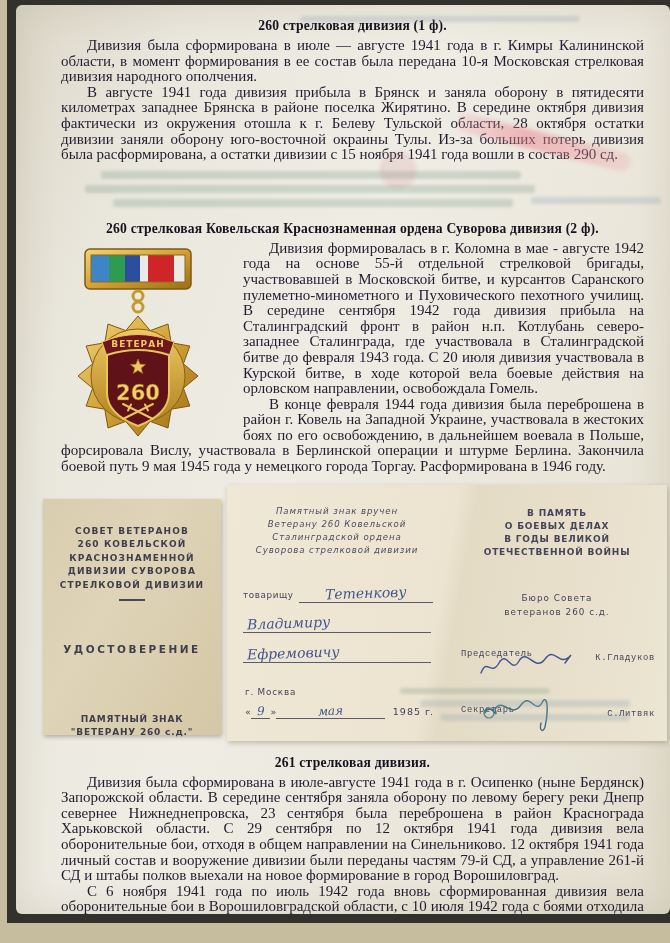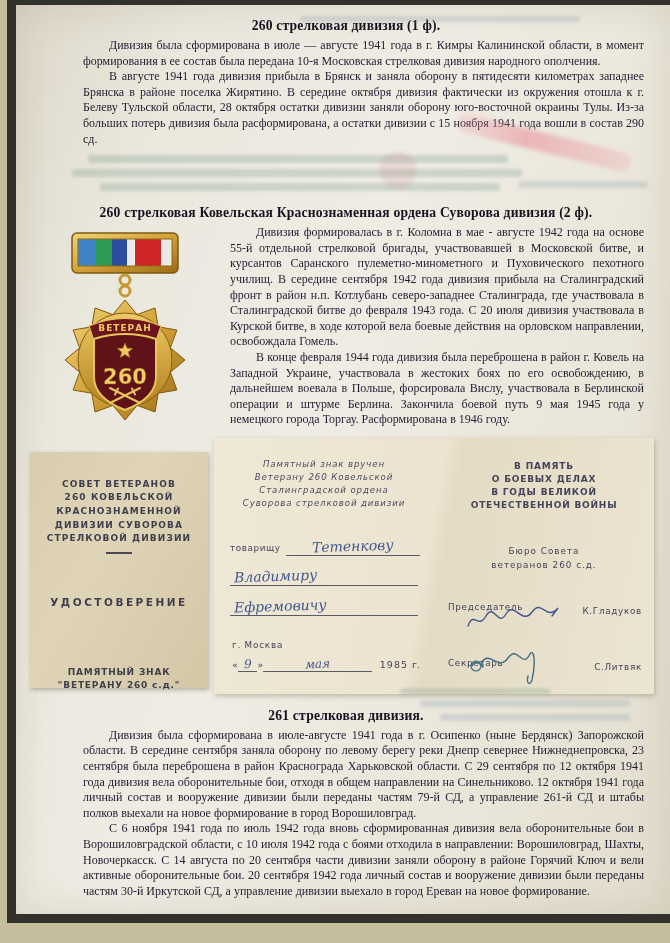--- a/index.html
+++ b/index.html
@@ -9,31 +9,32 @@
     background:#c6bc9e;
     position:relative; overflow:hidden;
   }
   .mat {
     position:absolute; left:7px; top:0; right:0; bottom:20px;
     background:#33312c;
   }
   .paper {
     position:absolute; left:16px; top:5px; right:0; bottom:29px;
     background:linear-gradient(110deg,#ddd8c9 0%, #eae7dd 18%, #efece4 45%, #e9e5d8 78%, #e2ddcd 100%);
-    padding:13px 26px 0 32px;
+    padding:13px 26px 0 45px;
     overflow:hidden;
     box-shadow:inset 0 0 40px rgba(120,110,80,.18);
+    border-radius:6px;
   }
   .title {
     text-align:center; font-weight:bold; font-size:13.6px; color:#15131f;
     letter-spacing:.2px; margin-bottom:4px;
   }
   p.body {
-    font-size:12px; line-height:15.6px; color:#201d30;
-    text-align:justify; text-indent:26px;margin-left:35px;
+    font-size:15px; line-height:15.6px; color:#201d30;
+    text-align:justify; text-indent:26px;
   }
   
   .bleed { position:absolute; filter:blur(1.6px); border-radius:3px; pointer-events:none; }
   .bleed.g { background:rgba(125,160,140,.30); }
   .bleed.b { background:rgba(140,160,175,.28); }
   .stamp-streak {
     position:absolute; left:455px; top:133px; width:178px; height:19px;
     background:linear-gradient(90deg, rgba(238,150,158,.18), rgba(234,130,142,.5) 40%, rgba(238,150,158,.22));
     transform:rotate(14deg); filter:blur(2px); border-radius:8px; pointer-events:none;
   }
@@ -91,21 +92,21 @@
   .date-underline { border-bottom:1px solid #5b5a68; padding:0 6px; }
   .date-underline.month { flex:1; text-align:center; }
   .year-txt { margin-left:8px; letter-spacing:1px; }
 
   .cert-right { text-align:center; padding-top:22px; }
   .bureau { margin-top:32px; }
   .bureau-line { font-size:8.8px; letter-spacing:1px; line-height:14px; }
   .sig-row { position:absolute; left:14px; right:12px; display:flex; justify-content:space-between; align-items:flex-start; }
   .sig-row.chair { bottom:78px; }
   .sig-row.secr { bottom:22px; }
-  .sig-label, .sig-name { font-size:8.8px; letter-spacing:.7px; }
+  .sig-label, .sig-name { font-size:8.8px; letter-spacing:.7px;font-family:Liberation Mono, monospace; }
   .sig-name { margin-top:4px; }
   .sig-svg { position:absolute; pointer-events:none; }
 
   
   .veteran-arc { font-family:"DejaVu Sans", sans-serif; font-weight:bold; }
 </style>
 </head>
 <body>
 
 <div class="mat"></div>

